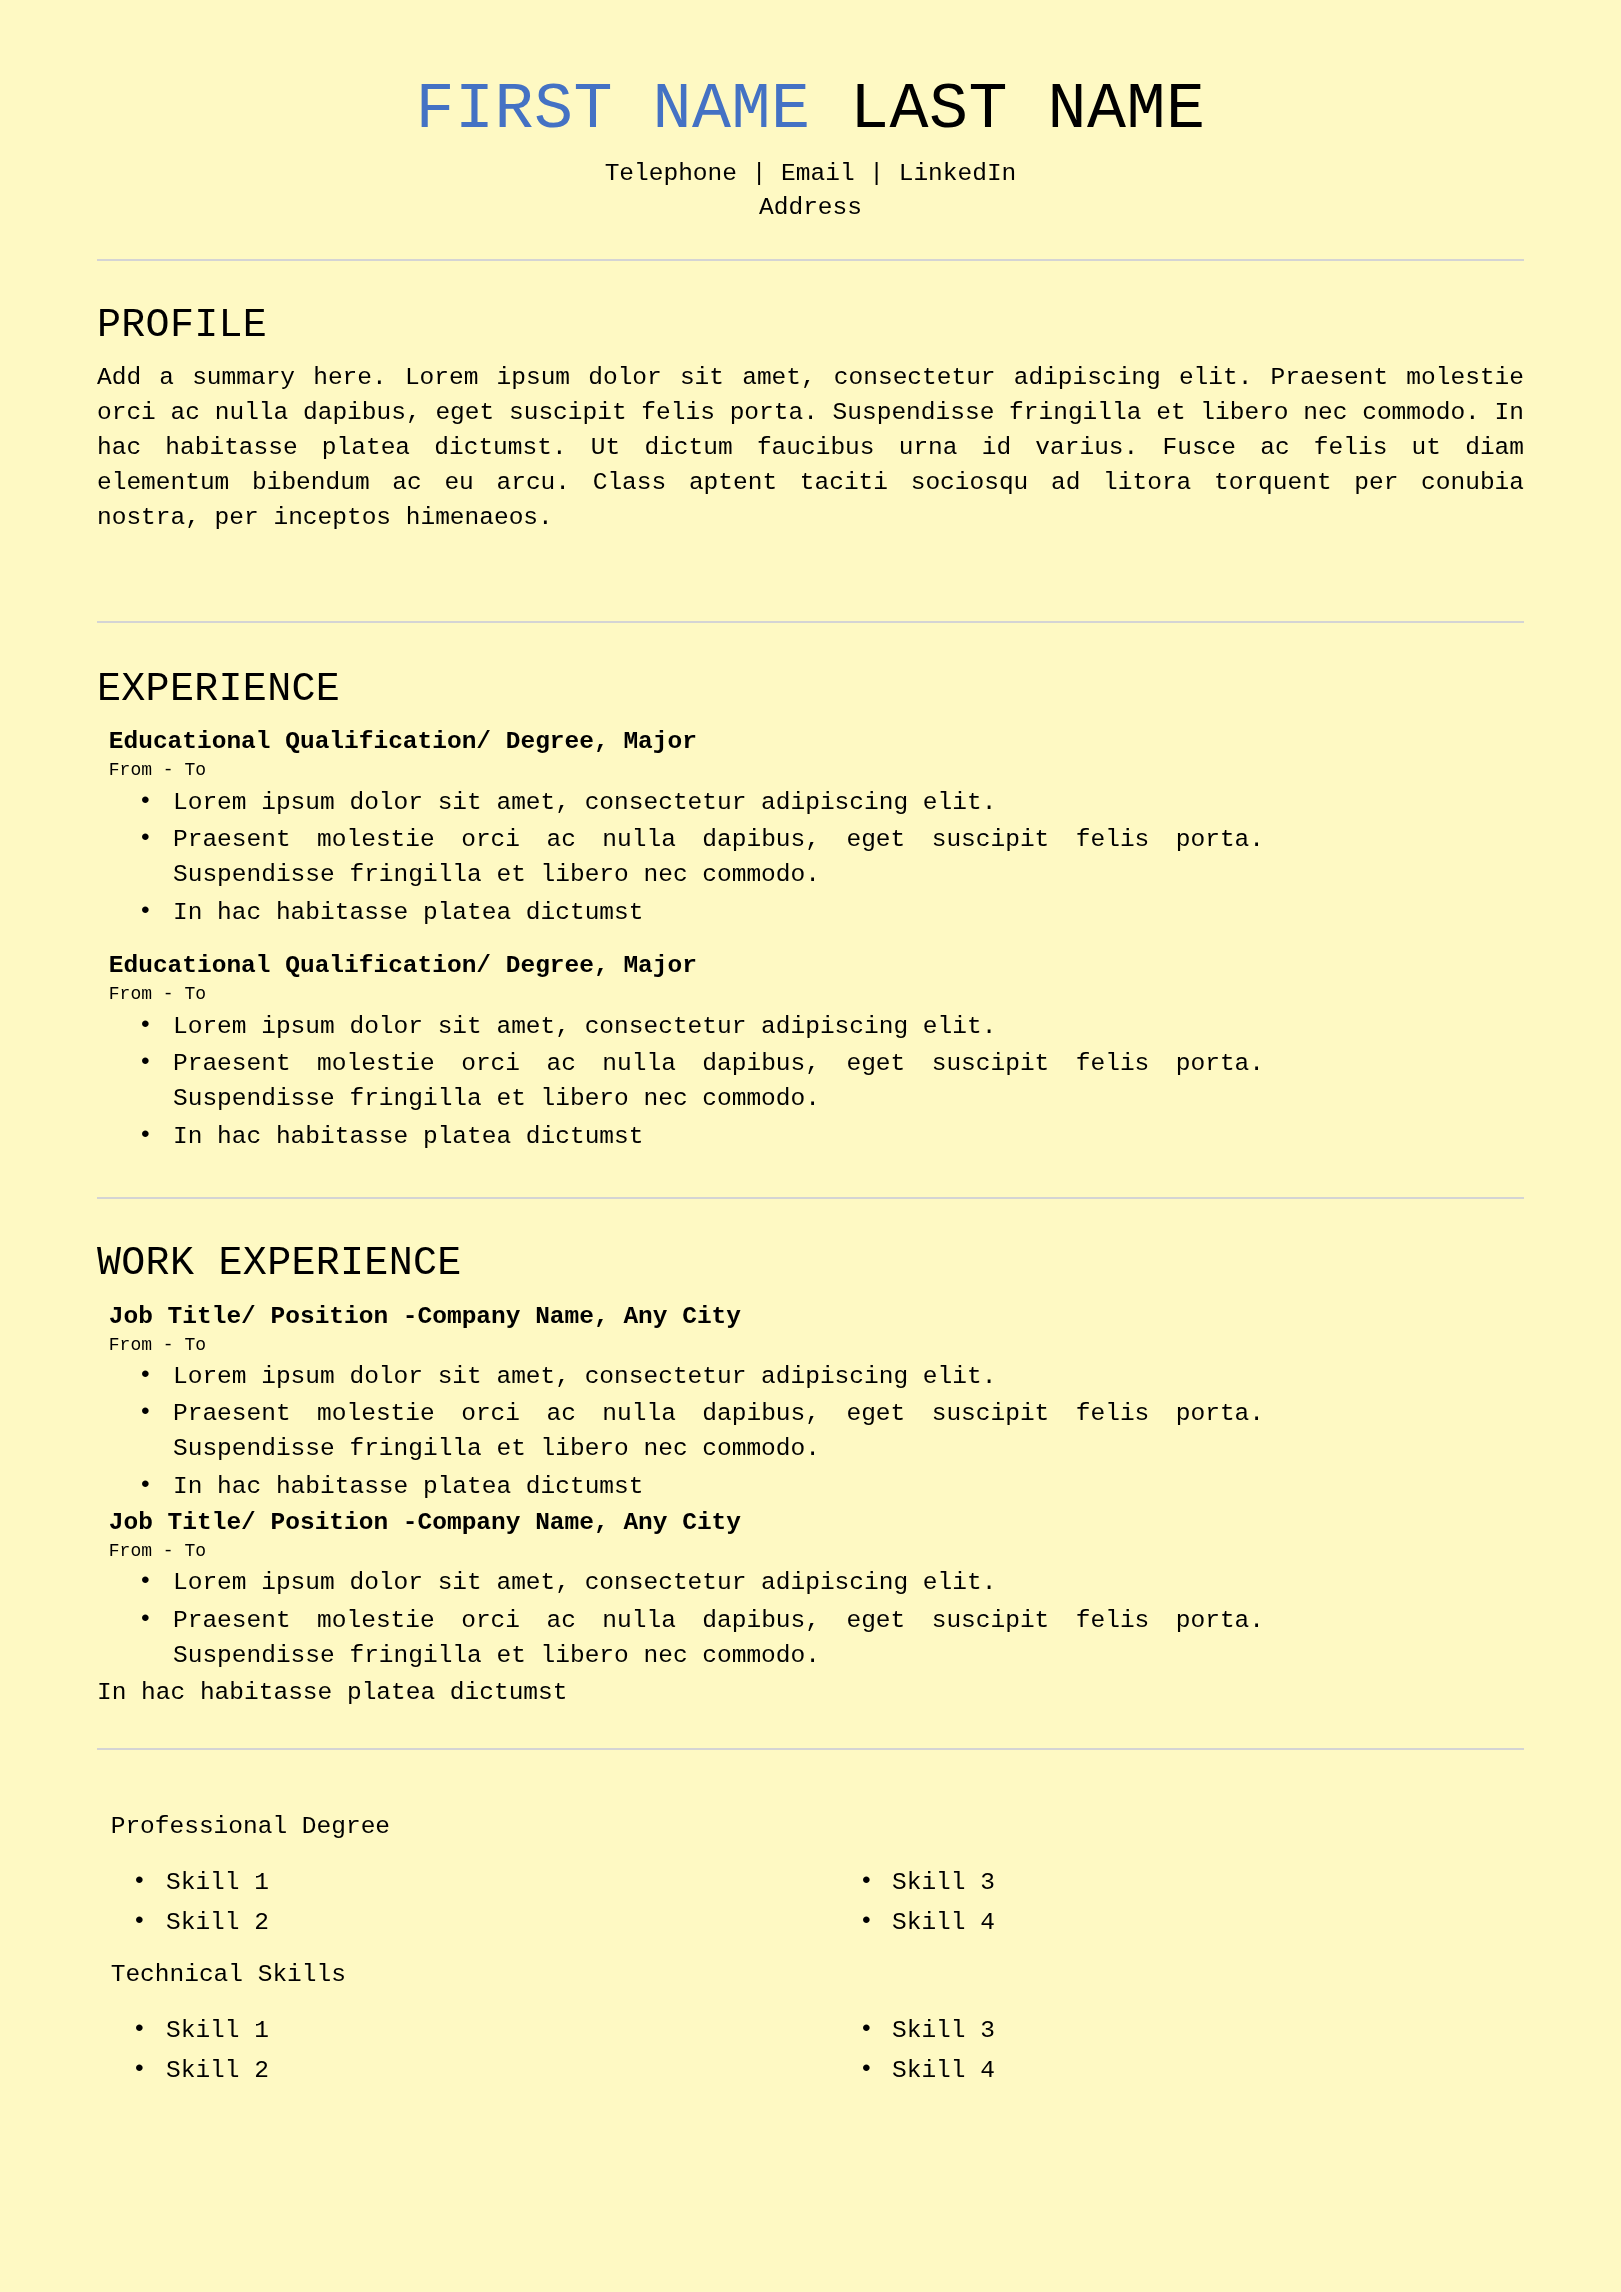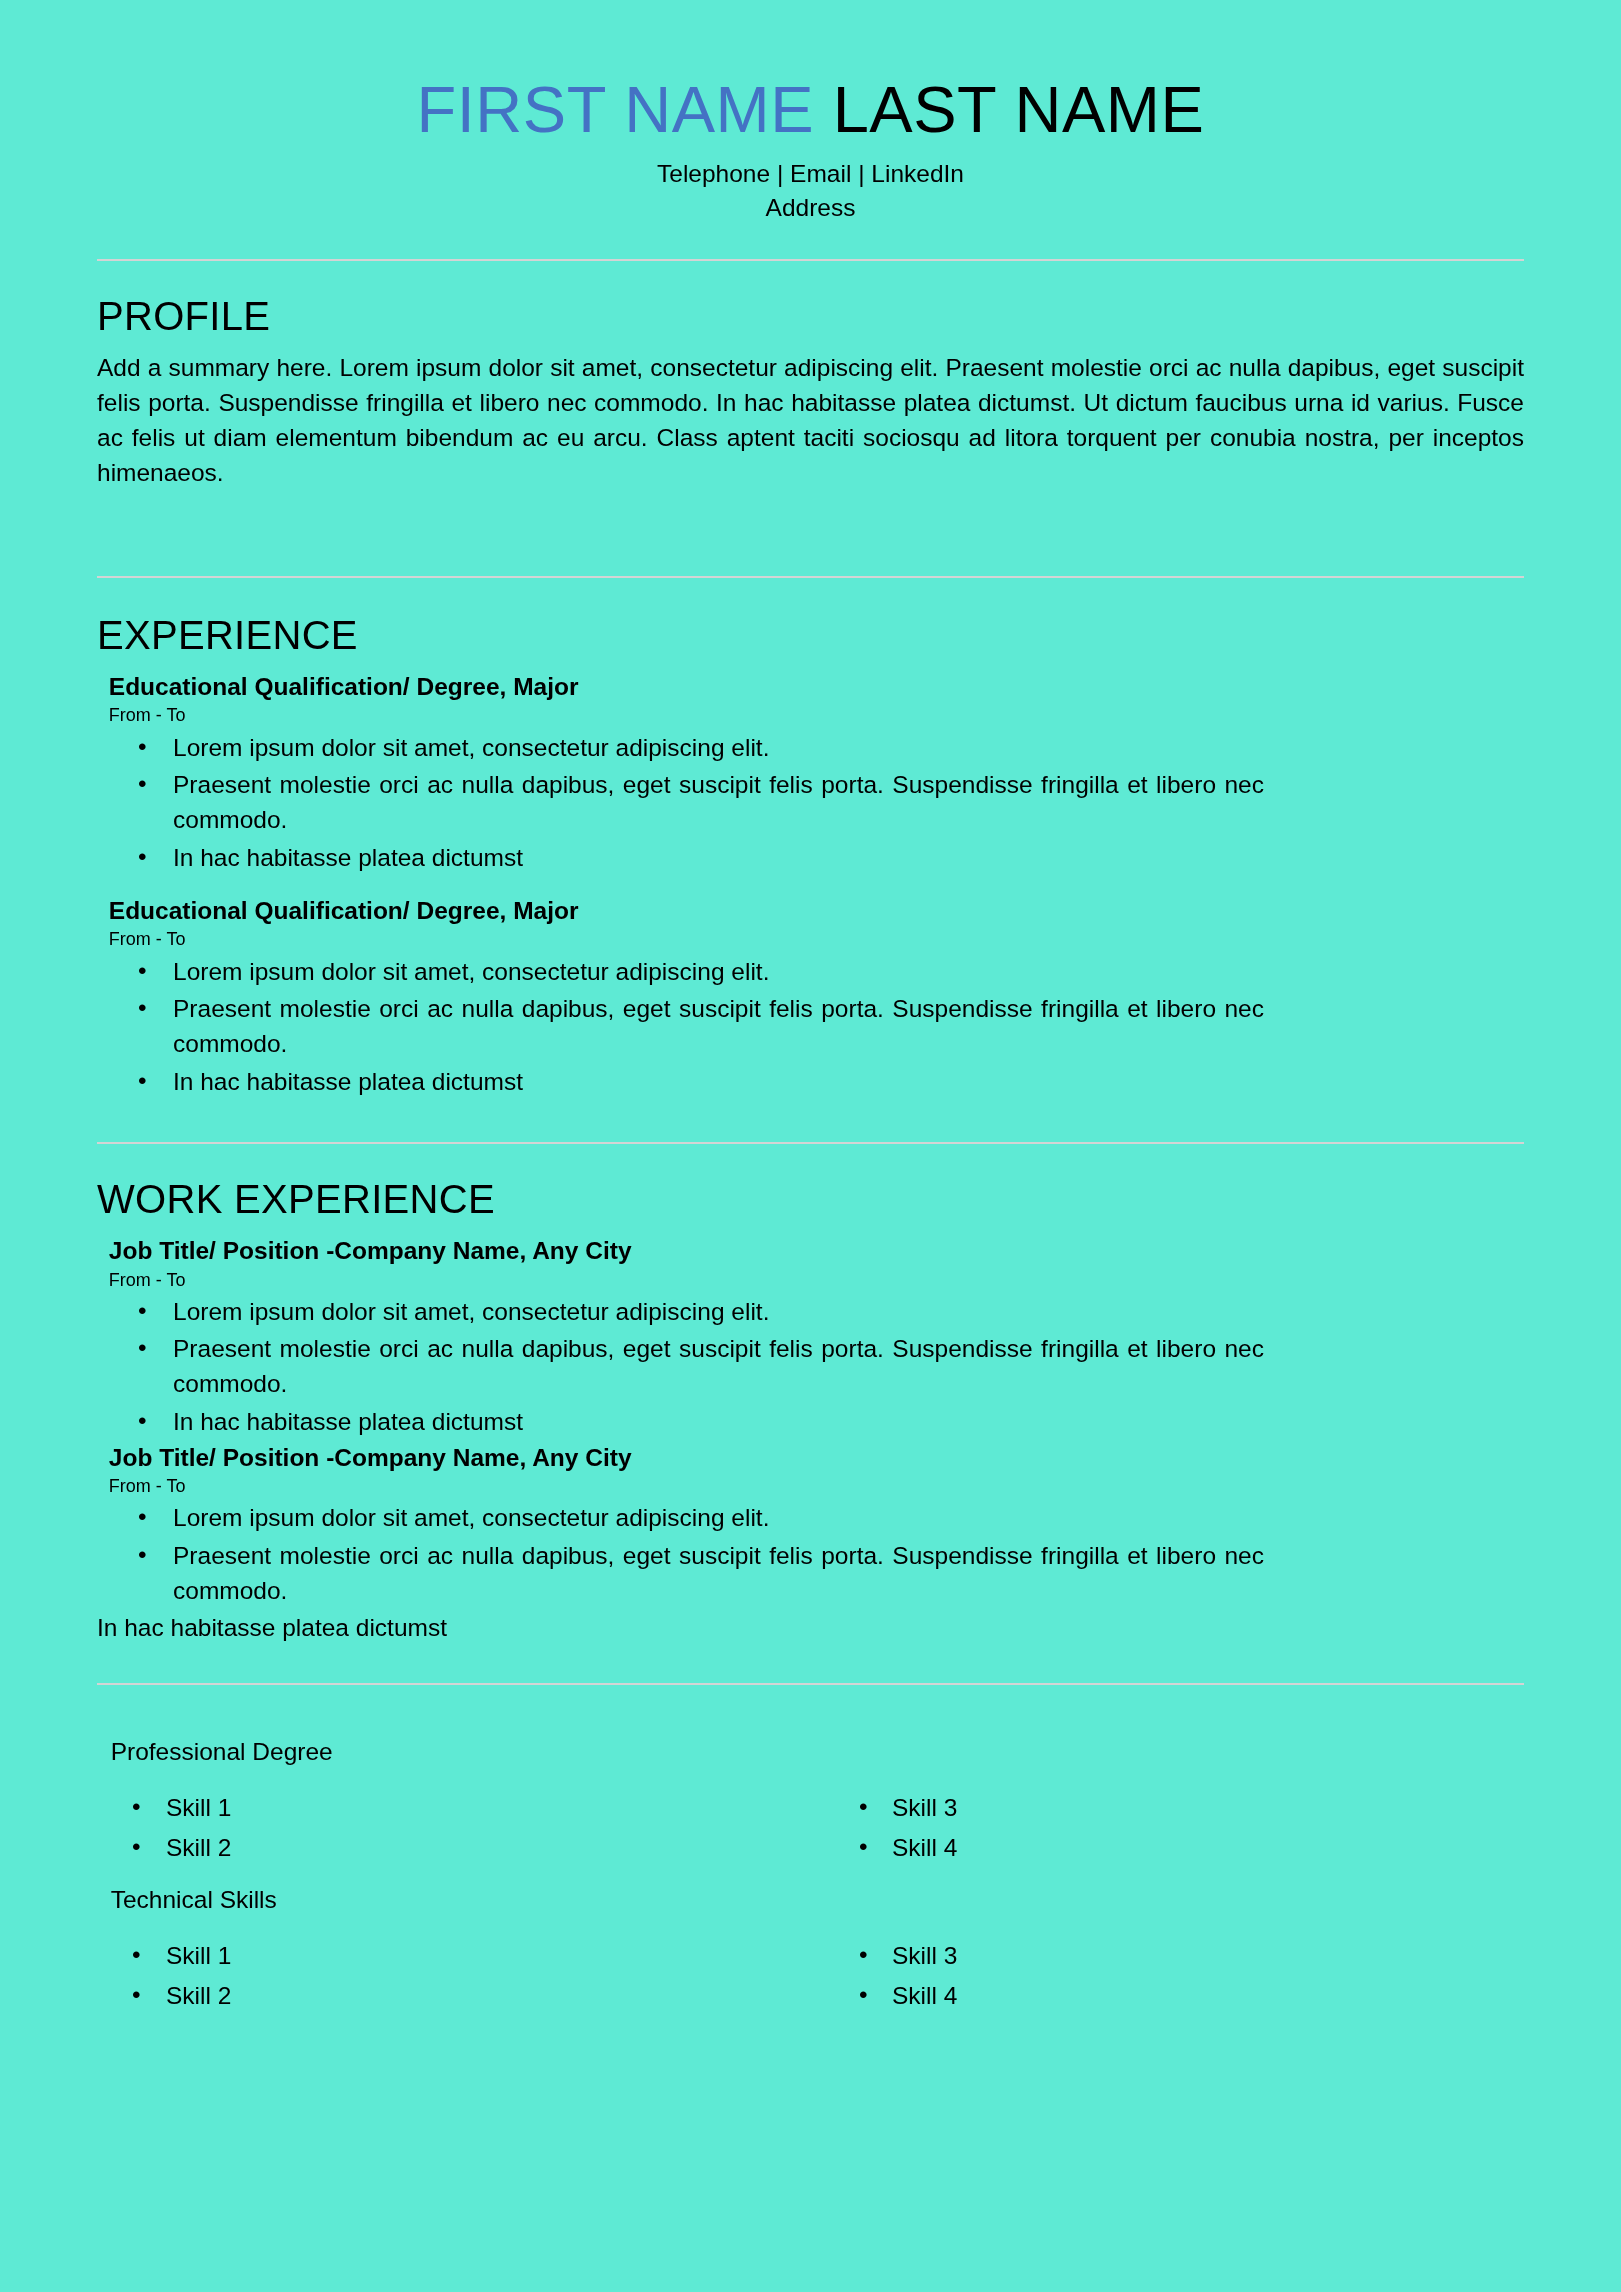--- a/index.html
+++ b/index.html
@@ -4,22 +4,22 @@
 <style>
   html, body {
     margin: 0;
     padding: 0;
     background: #ffffff;
   }
   .page {
     position: relative;
     width: 1621px;
     height: 2293px;
-    background: #5eead4;
-    font-family: Liberation Sans, sans-serif;
+    background: #fef9c3;
+    font-family: Liberation Mono, monospace;
     color: #000000;
     box-sizing: border-box;
     overflow: hidden;
   }
 
   
   .header {
     padding-top: 76px;
     text-align: center;
   }
@@ -47,21 +47,21 @@
     height: 0;
     border-top: 2px solid #d4d4d4;
     margin: 0 97px 0 97px;
   }
   .div-1 { margin-top: 33px; }
   .div-2 { margin-top: 49px; }
   .div-3 { margin-top: 31px; }
   .div-4 { margin-top: 25.5px; }
 
   
-  .section { padding: 12px 97px; }
+  .section { padding: 12px 97px; margin-top: 10px; }
 
   .section-title {
     font-size: 40px;
     font-weight: 400;
     letter-spacing: 0.3px;
     line-height: 1.1;
     margin: 0;
   }
   .sec-profile   { padding-top: 33px; }
   .sec-education { padding-top: 35px; }

